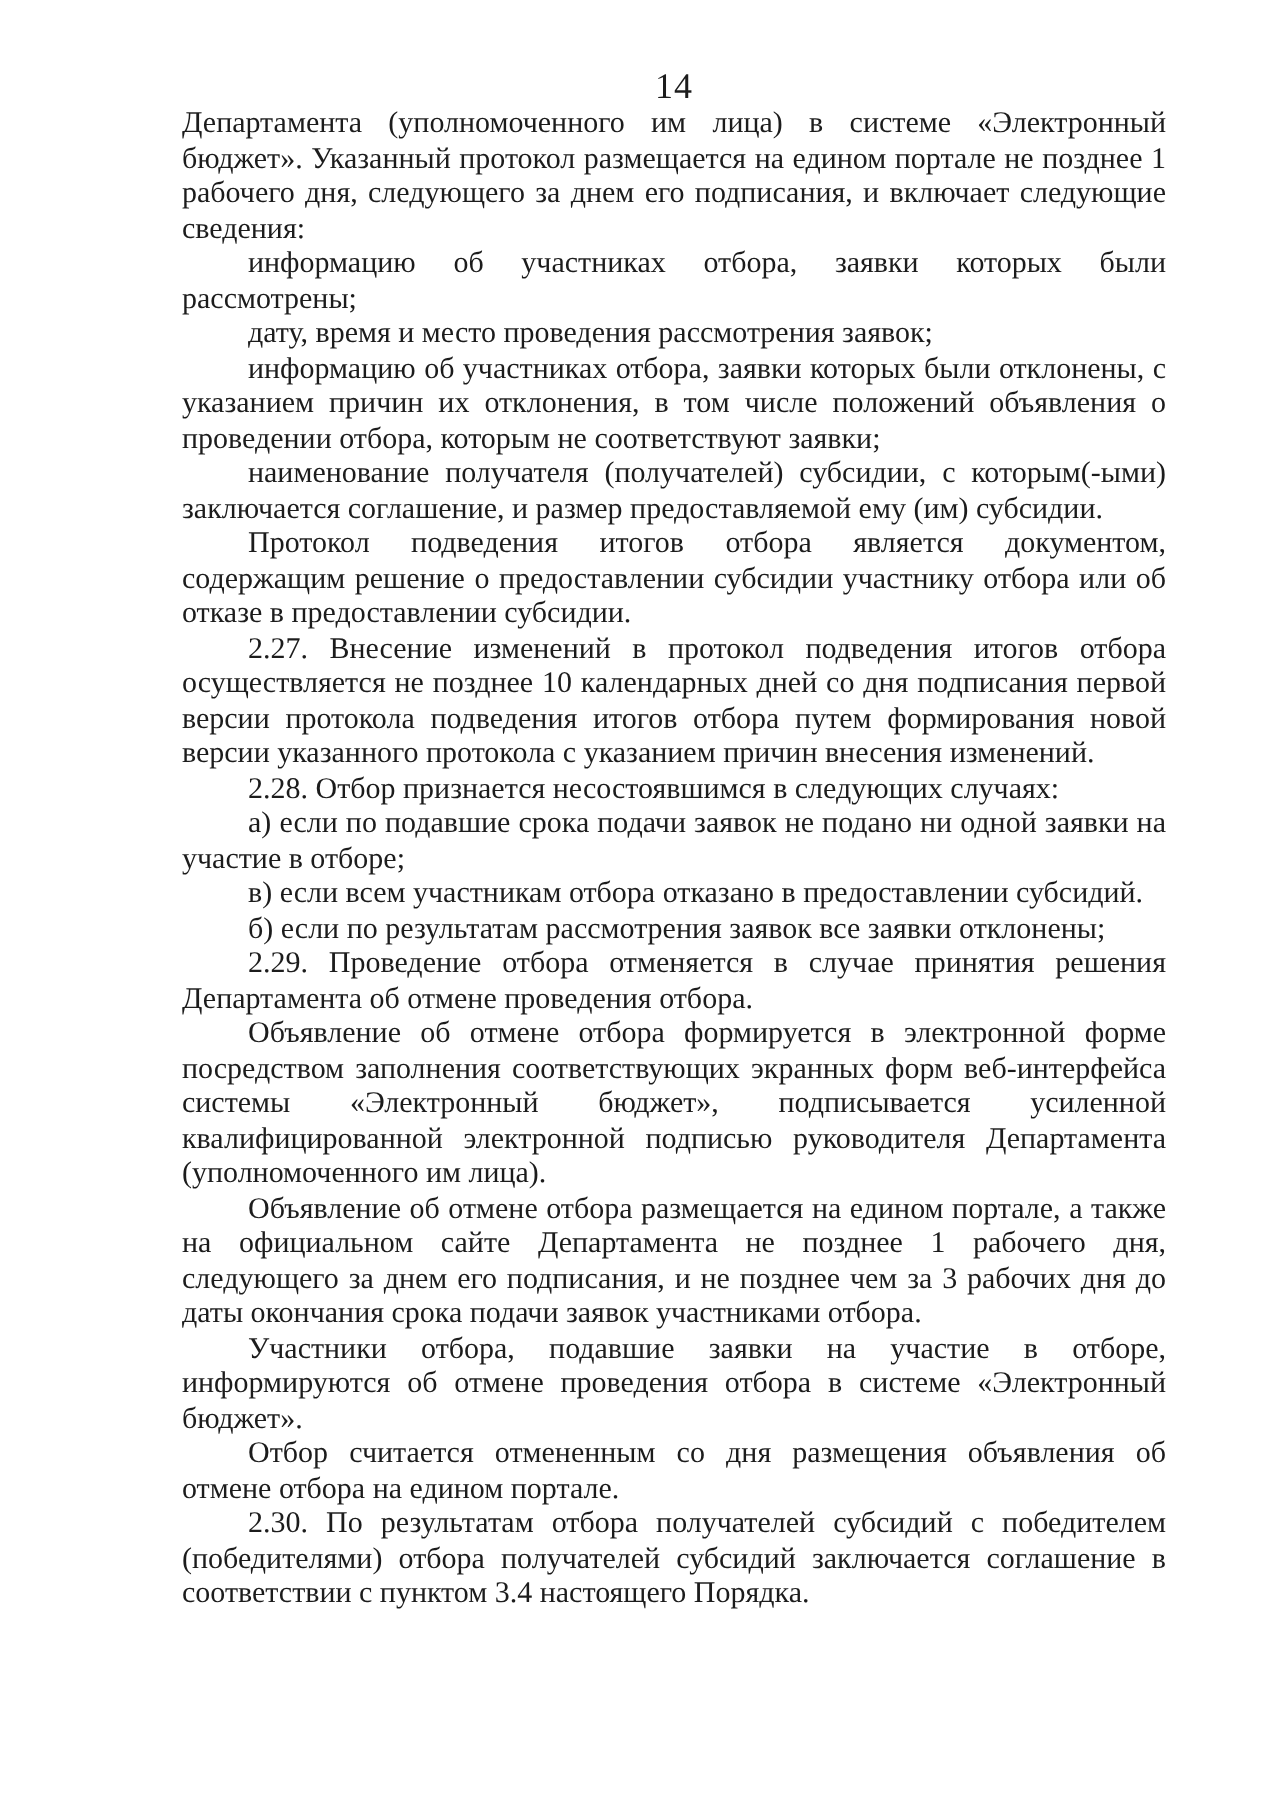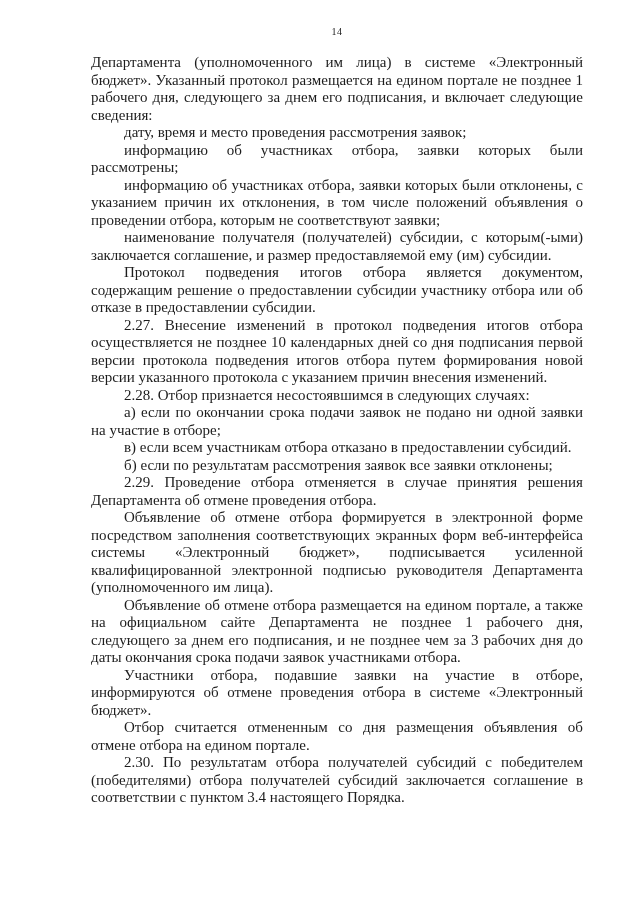--- a/index.html
+++ b/index.html
@@ -17,25 +17,25 @@
   }
   .page {
     position: absolute;
     top: 0; left: 0;
     width: 640px;
     height: 905px;
     background: #ffffff;
   }
   .page-number {
     position: absolute;
-    top: 24px;
+    top: 36px;
     left: 91px;
     width: 492px;
     text-align: center;
-    font-size: 10px;
+    font-size: 18px;
     line-height: 15px;
     letter-spacing: 0.5px;
   }
   .text-block {
     position: absolute;
     top: 54px;
     left: 91px;
     width: 492px;
     font-size: 15px;
     line-height: 17.5px;
@@ -50,28 +50,28 @@
     text-indent: 33px;
   }
 </style>
 </head>
 <body style="background: rgb(255, 255, 255); color: rgb(28, 28, 28);">
 
 <div class="page">
   <div class="page-number">14</div>
   <div class="text-block">
       <p class="para">Департамента (уполномоченного им лица) в системе «Электронный бюджет». Указанный протокол размещается на едином портале не позднее 1 рабочего дня, следующего за днем его подписания, и включает следующие сведения:</p>
+      <p class="para indent">информацию об участниках отбора, заявки которых были рассмотрены;</p>
       <p class="para indent">дату, время и место проведения рассмотрения заявок;</p>
-      <p class="para indent">информацию об участниках отбора, заявки которых были рассмотрены;</p>
       <p class="para indent">информацию об участниках отбора, заявки которых были отклонены, с указанием причин их отклонения, в том числе положений объявления о проведении отбора, которым не соответствуют заявки;</p>
       <p class="para indent">наименование получателя (получателей) субсидии, с которым(-ыми) заключается соглашение, и размер предоставляемой ему (им) субсидии.</p>
       <p class="para indent">Протокол подведения итогов отбора является документом, содержащим решение о предоставлении субсидии участнику отбора или об отказе в предоставлении субсидии.</p>
       <p class="para indent">2.27. Внесение изменений в протокол подведения итогов отбора осуществляется не позднее 10 календарных дней со дня подписания первой версии протокола подведения итогов отбора путем формирования новой версии указанного протокола с указанием причин внесения изменений.</p>
       <p class="para indent">2.28. Отбор признается несостоявшимся в следующих случаях:</p>
-      <p class="para indent">а) если по окончании срока подачи заявок не подано ни одной заявки на участие в отборе;</p>
+      <p class="para indent">а) если по подавшие срока подачи заявок не подано ни одной заявки на участие в отборе;</p>
       <p class="para indent">в) если всем участникам отбора отказано в предоставлении субсидий.</p>
       <p class="para indent">б) если по результатам рассмотрения заявок все заявки отклонены;</p>
       <p class="para indent">2.29. Проведение отбора отменяется в случае принятия решения Департамента об отмене проведения отбора.</p>
       <p class="para indent">Объявление об отмене отбора формируется в электронной форме посредством заполнения соответствующих экранных форм веб-интерфейса системы «Электронный бюджет», подписывается усиленной квалифицированной электронной подписью руководителя Департамента (уполномоченного им лица).</p>
       <p class="para indent">Объявление об отмене отбора размещается на едином портале, а также на официальном сайте Департамента не позднее 1 рабочего дня, следующего за днем его подписания, и не позднее чем за 3 рабочих дня до даты окончания срока подачи заявок участниками отбора.</p>
       <p class="para indent">Участники отбора, подавшие заявки на участие в отборе, информируются об отмене проведения отбора в системе «Электронный бюджет».</p>
       <p class="para indent">Отбор считается отмененным со дня размещения объявления об отмене отбора на едином портале.</p>
       <p class="para indent">2.30. По результатам отбора получателей субсидий с победителем (победителями) отбора получателей субсидий заключается соглашение в соответствии с пунктом 3.4 настоящего Порядка.</p>
     </div>
 </div>

